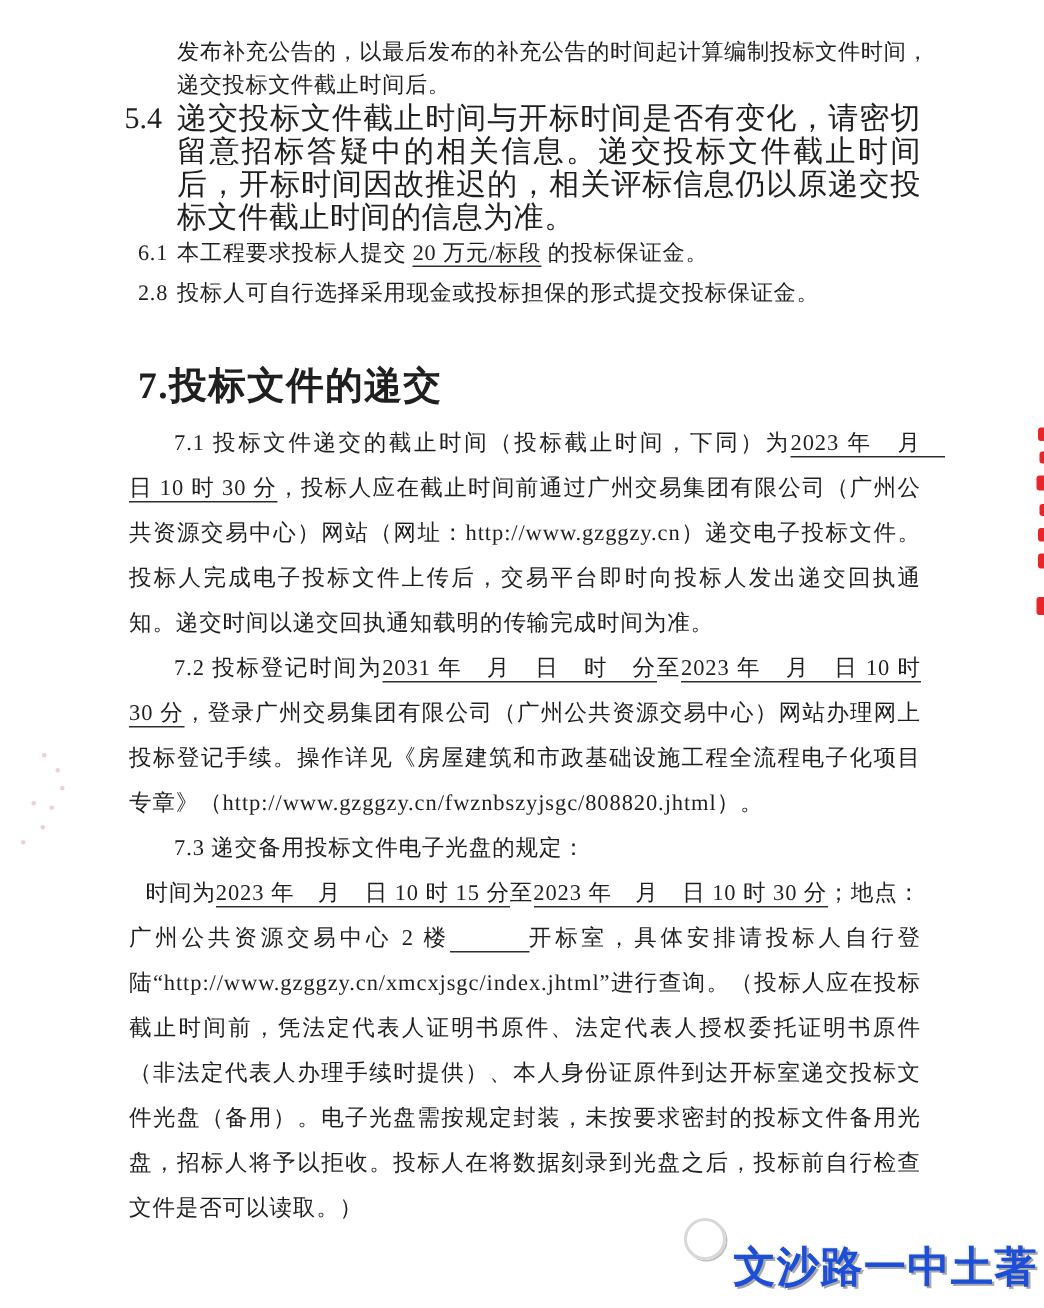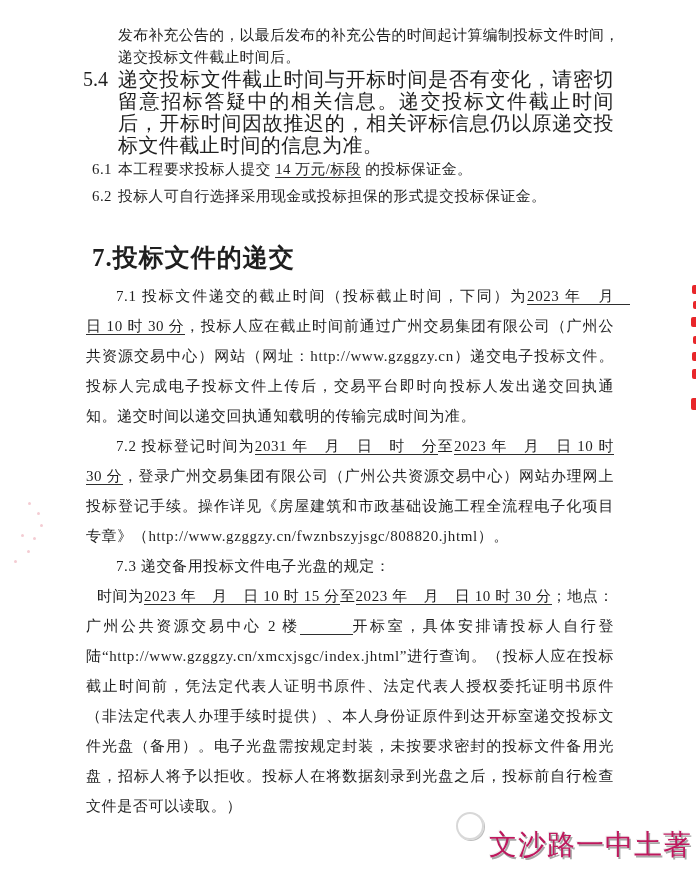--- a/index.html
+++ b/index.html
@@ -46,22 +46,22 @@
     display:flex;align-items:center;
     pointer-events:none;
   }
   .wm-circle{
     width:24px;height:24px;border-radius:50%;
     border:2px solid #d8d8d8;
     box-shadow:1px 1px 0 #bfbfbf;
     margin-right:5px;flex:0 0 auto;
   }
   .wm-text{
-    font-size:28px;font-weight:normal;letter-spacing:1px;
-    color:#be185d;
+    font-size:28px;font-weight:bold;letter-spacing:1px;
+    color:#1d4ed8;
     text-shadow:1.5px 1.5px 0 var(--wm,#a8a8a8), -1px -1px 0 #efefef;
     white-space:nowrap;
     margin-top:39px;
   }
   
   .red-frags{position:absolute;top:0;right:0;width:12px;height:100%;}
   .red-frag{
     position:absolute;right:-4px;
     background:var(--red,#e8262a);
     border-radius:2px;
@@ -84,24 +84,24 @@
         <div class="line">递交投标文件截止时间后。</div>
       </div>
 
     <div class="hang-item">
       <span class="num">5.4</span>
       <span class="body">递交投标文件截止时间与开标时间是否有变化，请密切留意招标答疑中的相关信息。递交投标文件截止时间后，开标时间因故推迟的，相关评标信息仍以原递交投标文件截止时间的信息为准。</span>
     </div>
 
 
     <div class="s6-item">
-      <span class="num">6.1</span><span><span>本工程要求投标人提交 </span><span class="u">14 万元/标段</span><span> 的投标保证金。</span></span>
+      <span class="num">6.1</span><span><span>本工程要求投标人提交 </span><span class="u">20 万元/标段</span><span> 的投标保证金。</span></span>
     </div>
     <div class="s6-item">
-      <span class="num">6.2</span><span><span>投标人可自行选择采用现金或投标担保的形式提交投标保证金。</span></span>
+      <span class="num">2.8</span><span><span>投标人可自行选择采用现金或投标担保的形式提交投标保证金。</span></span>
     </div>
 
     <div class="sec-heading">7.投标文件的递交</div>
 
     <p class="s7-para indent s7-first"><span>7.1 投标文件递交的截止时间（投标截止时间，下同）为</span><span class="u">2023 年　月　日 10 时 30 分</span><span>，投标人应在截止时间前通过广州交易集团有限公司（广州公共资源交易中心）网站（网址：http://www.gzggzy.cn）递交电子投标文件。投标人完成电子投标文件上传后，交易平台即时向投标人发出递交回执通知。递交时间以递交回执通知载明的传输完成时间为准。</span></p>
     <p class="s7-para indent"><span>7.2 投标登记时间为</span><span class="u">2031 年　月　日　时　分</span><span>至</span><span class="u">2023 年　月　日 10 时 30 分</span><span>，登录广州交易集团有限公司（广州公共资源交易中心）网站办理网上投标登记手续。操作详见《房屋建筑和市政基础设施工程全流程电子化项目专章》（http://www.gzggzy.cn/fwznbszyjsgc/808820.jhtml）。</span></p>
     <p class="s7-para indent"><span>7.3 递交备用投标文件电子光盘的规定：</span></p>
     <p class="s7-para small-indent"><span>时间为</span><span class="u">2023 年　月　日 10 时 15 分</span><span>至</span><span class="u">2023 年　月　日 10 时 30 分</span><span>；地点：广州公共资源交易中心 2 楼</span><span class="u">　　　</span><span>开标室，具体安排请投标人自行登陆“http://www.gzggzy.cn/xmcxjsgc/index.jhtml”进行查询。（投标人应在投标截止时间前，凭法定代表人证明书原件、法定代表人授权委托证明书原件（非法定代表人办理手续时提供）、本人身份证原件到达开标室递交投标文件光盘（备用）。电子光盘需按规定封装，未按要求密封的投标文件备用光盘，招标人将予以拒收。投标人在将数据刻录到光盘之后，投标前自行检查文件是否可以读取。）</span></p>
     <p class="s7-para indent"></p>
 

